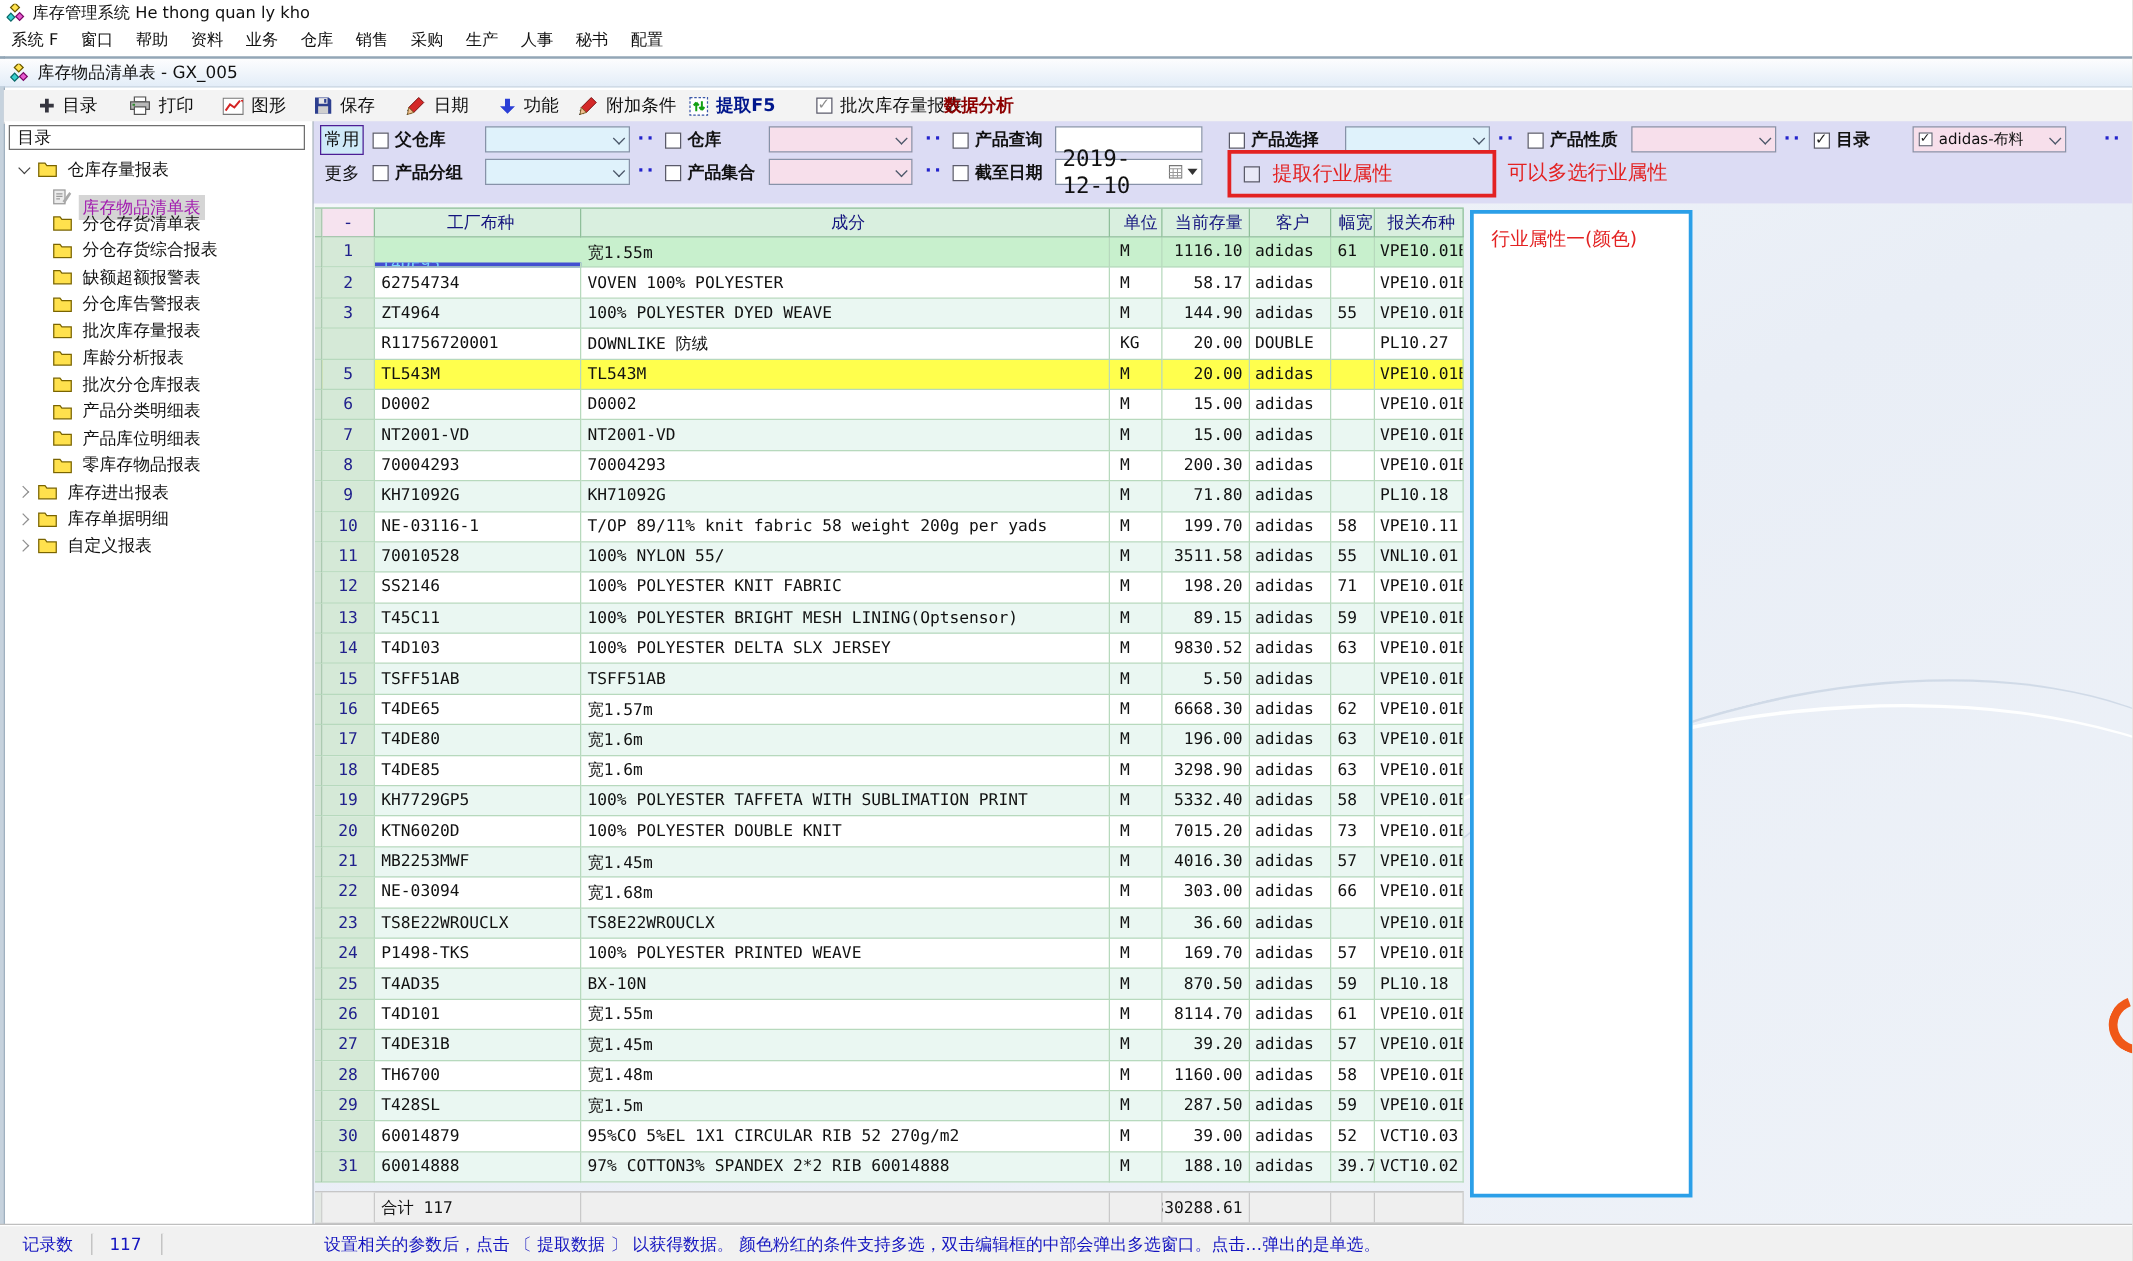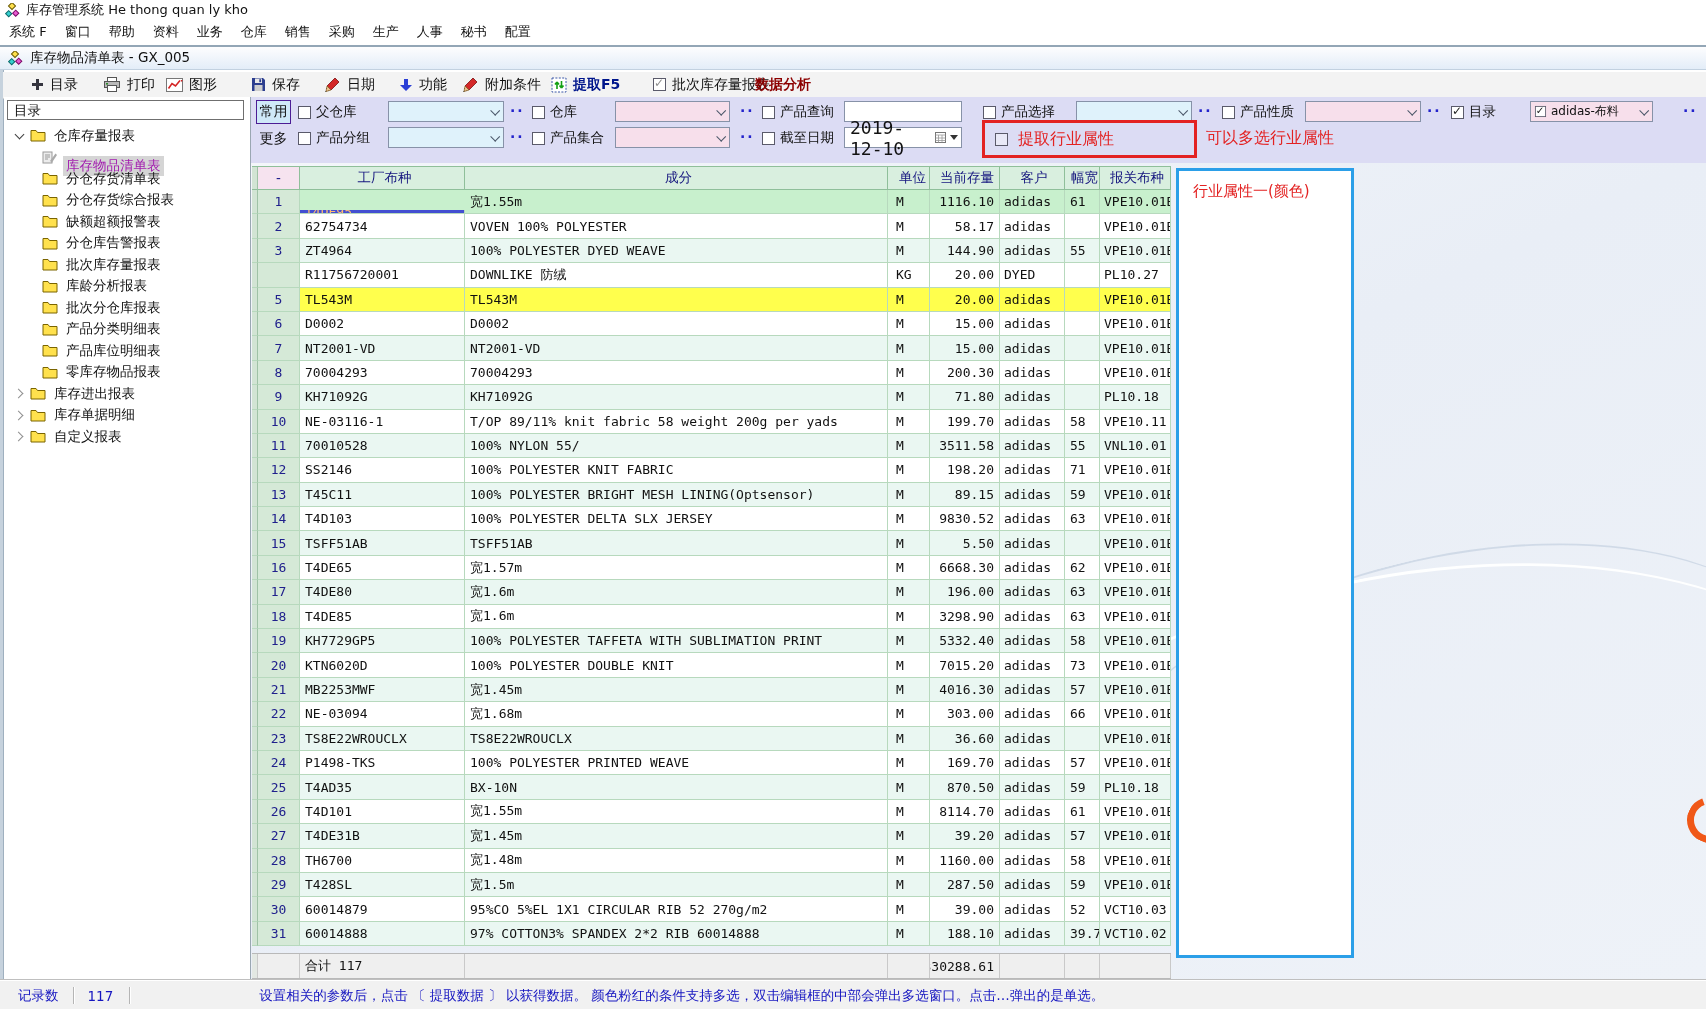--- a/index.html
+++ b/index.html
@@ -39,21 +39,21 @@
   .tree-row.lvl1{padding-left:36px;}
   .arr{width:11px;height:11px;display:inline-block;position:relative;flex:none;}
   .arr-exp::before{content:"";position:absolute;left:2px;top:1px;width:6px;height:6px;
                    border-right:1.8px solid #404040;border-bottom:1.8px solid #404040;transform:rotate(45deg);}
   .arr-col::before{content:"";position:absolute;left:1px;top:2px;width:6px;height:6px;
                    border-right:1.6px solid #8f8f8f;border-bottom:1.6px solid #8f8f8f;transform:rotate(-45deg);}
   .tree-label{padding:1px 3px;}
   .tree-row.selected .tree-label{background:#d5d5d5;color:#a21caf;margin-top:18px;}
   
   #filterbar{position:absolute;left:251px;top:97px;width:1455px;height:66px;background:#dcdcf4;}
-  .fitem{position:absolute;display:flex;align-items:center;gap:5px;height:22px;font-size:13.5px;}
+  .fitem{position:absolute;display:flex;align-items:center;gap:5px;height:22px;font-size:13.5px;font-weight:bold;}
   .tab{position:absolute;display:flex;align-items:center;justify-content:center;font-size:14px;cursor:default;}
   #tab-common{left:5px;top:3px;width:35px;height:24px;background:#cfe9f8;border:1px solid #4c1d95;box-sizing:border-box;}
   #tab-more{left:5px;top:31px;width:35px;height:22px;}
   .dd{position:absolute;height:21px;border:1px solid #8792a8;box-sizing:border-box;display:flex;
       align-items:center;cursor:default;}
   .dd .chev{margin-left:auto;margin-right:5px;width:6px;height:6px;border-right:1.6px solid #4a5668;
             border-bottom:1.6px solid #4a5668;transform:rotate(45deg) translateY(-1px);}
   .dd.cyan{background:#dff2fb;}
   .dd.pink{background:#f7dfeb;}
   .dd .dval{font-size:12px;padding-left:4px;white-space:nowrap;overflow:hidden;}
@@ -87,21 +87,21 @@
           display:flex;align-items:center;overflow:hidden;white-space:nowrap;}
   .c-ind{width:6px;background:#d2e4d4;border-right:1px solid #9fc2a6;}
   .c-num{width:42px;justify-content:center;background:#d5e9d7;color:#20208c;}
   .c-factory{width:165px;padding-left:5px;}
   .c-comp{width:423px;padding-left:5px;}
   .c-unit{width:42px;padding-left:8px;text-align:right;}
   .c-qty{width:70px;justify-content:flex-end;padding-right:5px;}
   .c-cust{width:65px;padding-left:4px;}
   .c-width{width:35px;padding-left:5px;}
   .c-customs{width:71px;padding-left:4px;}
-  .sel-cell{background:#434fd1;color:#fdba74;margin-top:20px;}
+  .sel-cell{background:#434fd1;color:#7dd3fc;margin-top:20px;}
   .g-gap{height:7px;}
   .g-total{display:flex;height:24px;background:#efefef;border-top:1px solid #b9b9b9;border-bottom:1px solid #b9b9b9;}
   .g-total .g-cell{border-right:1px solid #c9c9c9;border-bottom:none;background:transparent;}
   .g-total .c-ind{background:#e3e8e3;border-right:1px solid #c9c9c9;}
   .g-total .c-num{background:#efefef;}
   #attr-panel{position:absolute;left:925px;top:5px;width:178px;height:790px;background:#fff;
               border:3px solid #2b9fe8;box-sizing:border-box;}
   #attr-panel .ptitle{margin:11px 14px;font-size:15px;color:#e32222;white-space:nowrap;}
   
   #red-box{position:absolute;left:982px;top:120px;width:215px;height:38px;border:3px solid #e32222;
@@ -172,21 +172,21 @@
       <span>
         <svg width="18" height="15" viewBox="0 0 18 15">
           <rect x="4.5" y="0.5" width="9" height="4" fill="#fff" stroke="#555"></rect>
           <rect x="1.5" y="4.5" width="15" height="6" fill="#b9b9b9" stroke="#555"></rect>
           <rect x="4.5" y="8.5" width="9" height="6" fill="#fff" stroke="#555"></rect>
           <rect x="3" y="6" width="2" height="1.6" fill="#2d8a2d"></rect>
         </svg>
       </span>
       <span>打印</span>
     </div>
-    <div class="tbtn" style="left:163px">
+    <div class="tbtn" style="left:175px">
       <span>
         <svg width="17" height="14" viewBox="0 0 17 14">
           <rect x="0.5" y="0.5" width="16" height="13" fill="#fff" stroke="#777"></rect>
           <polyline points="2.5,10.5 6,5.5 9.5,8 14,2.5" fill="none" stroke="#d42424" stroke-width="1.6"></polyline>
           <path d="M14.5 2 l2 0 l-0.6 2.2z" fill="#d42424"></path>
         </svg>
       </span>
       <span>图形</span>
     </div>
     <div class="tbtn" style="left:248px">
@@ -528,21 +528,21 @@
             <div class="g-cell c-width">55</div>
             <div class="g-cell c-customs">VPE10.01B</div>
           </div>
           <div class="g-row">
             <div class="g-cell c-ind"></div>
             <div class="g-cell c-num"></div>
             <div class="g-cell c-factory">R11756720001</div>
             <div class="g-cell c-comp">DOWNLIKE 防绒</div>
             <div class="g-cell c-unit">KG</div>
             <div class="g-cell c-qty">20.00</div>
-            <div class="g-cell c-cust">DYED</div>
+            <div class="g-cell c-cust">DOUBLE</div>
             <div class="g-cell c-width"></div>
             <div class="g-cell c-customs">PL10.27</div>
           </div>
           <div class="g-row yellow">
             <div class="g-cell c-ind"></div>
             <div class="g-cell c-num">5</div>
             <div class="g-cell c-factory">TL543M</div>
             <div class="g-cell c-comp">TL543M</div>
             <div class="g-cell c-unit">M</div>
             <div class="g-cell c-qty">20.00</div>

